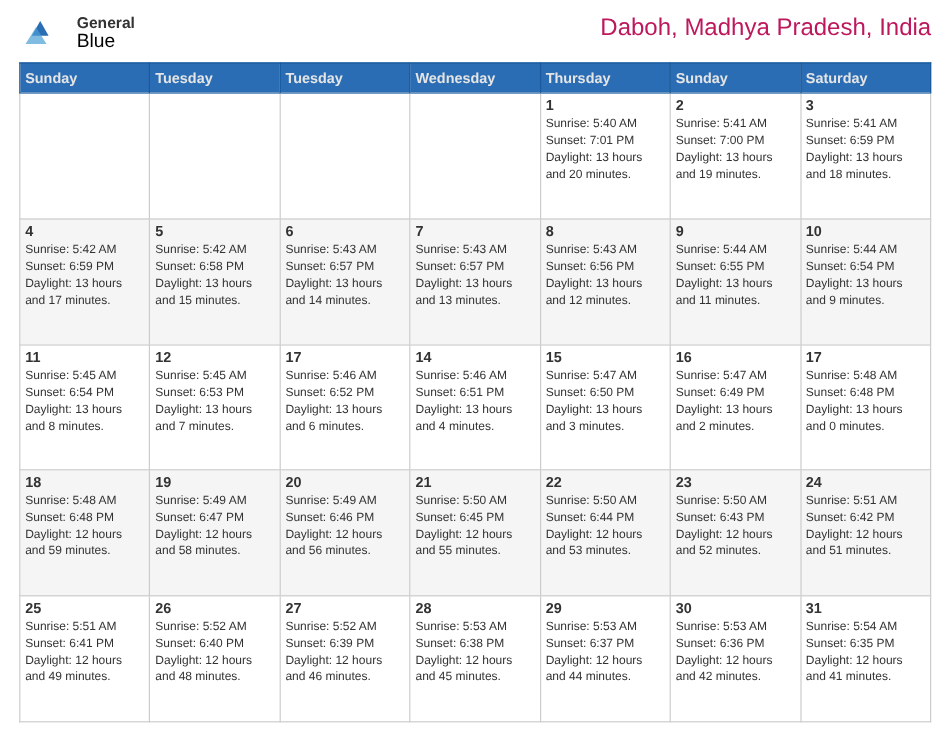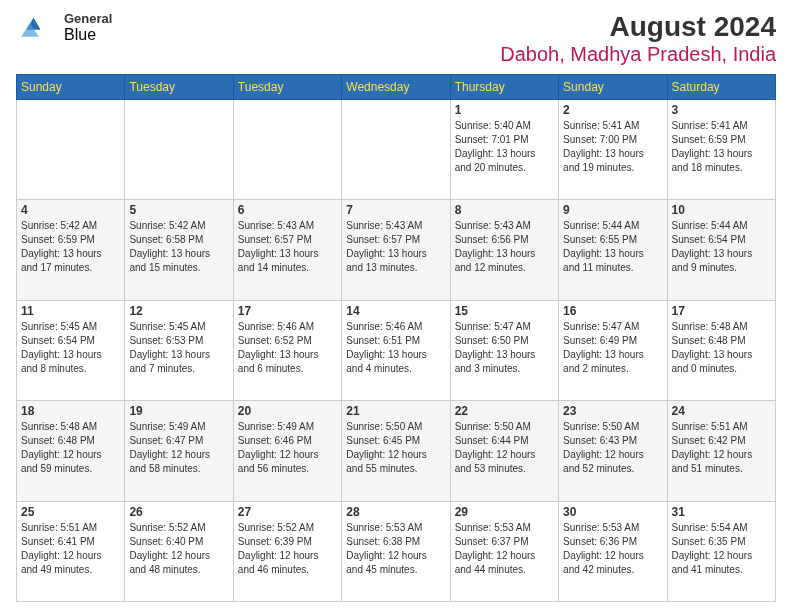--- a/index.html
+++ b/index.html
@@ -64,23 +64,23 @@
     }
     .calendar {
       flex: 1;
       border: 1px solid #ccc;
       border-collapse: collapse;
       width: 100%;
       table-layout: fixed;
     }
     .calendar thead tr th {
       background: #2a6db5;
-      color: #fde047;
+      color: #e5e5e5;
       font-size: 12px;
-      font-weight: normal;
+      font-weight: bold;
       padding: 5px 4px;
       border: 1px solid #1a5a9a;
       text-align: left;
       margin-left: 12px;
     }
     .calendar tbody tr td {
       border: 1px solid #ccc;
       vertical-align: top;
       padding: 3px 4px;
       font-size: 9.5px;
@@ -116,21 +116,20 @@
       <svg class="logo-icon" viewBox="0 0 32 32">
         <polygon points="20,4 28,18 12,18" fill="#2a6db5"></polygon>
         <polygon points="16,10 26,26 6,26" fill="#4a9fd5" opacity="0.7"></polygon>
       </svg>
       <div class="logo-text">
         <span class="logo-general">General</span>
         <span class="logo-blue">Blue</span>
       </div>
     </div>
     <div class="title-block">
-      <h1>August 2024</h1>
       <h2>Daboh, Madhya Pradesh, India</h2>
     </div>
   </div>
 
   <table class="calendar">
     <thead>
       <tr>
         <th>Sunday</th>
         <th>Tuesday</th>
         <th>Tuesday</th>

